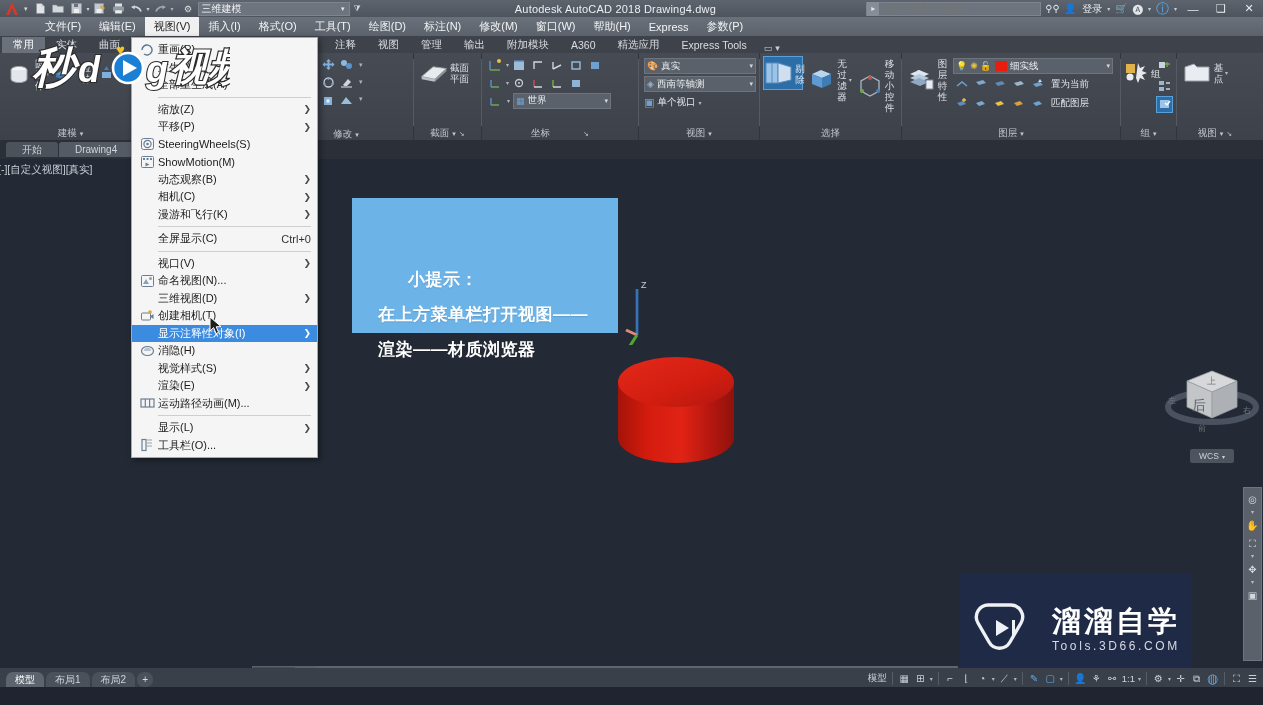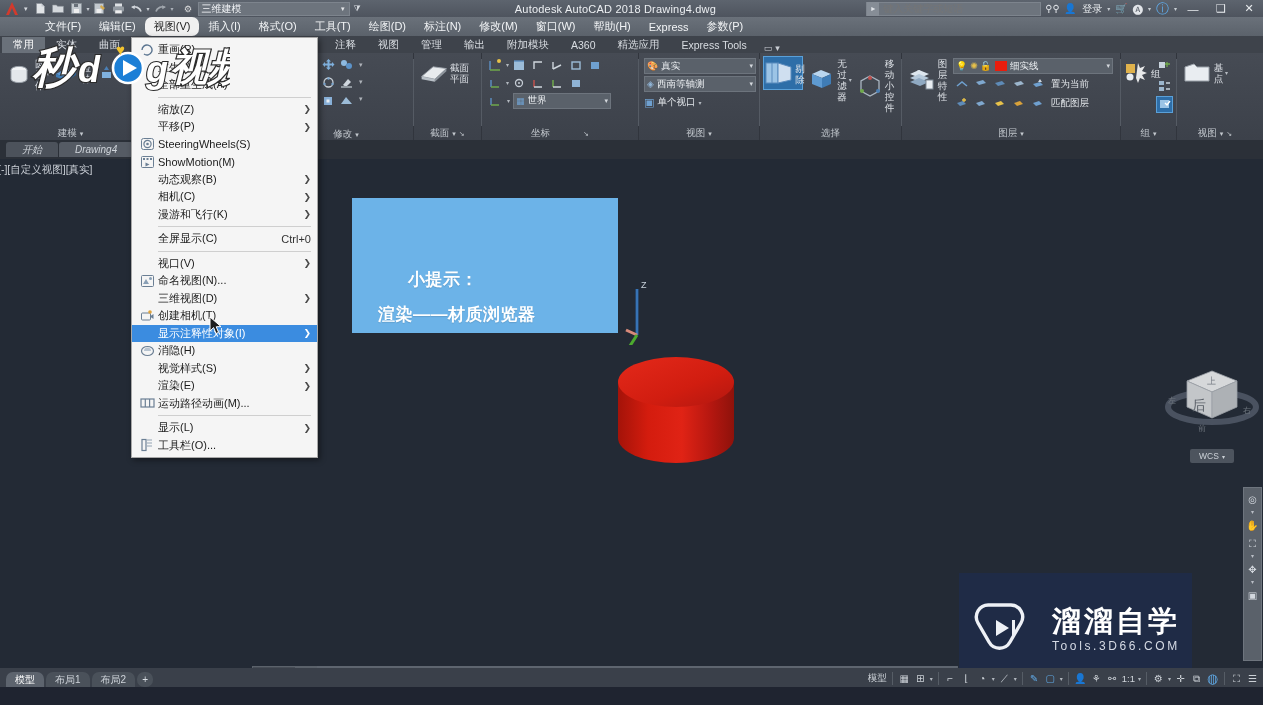--- a/index.html
+++ b/index.html
@@ -33,21 +33,21 @@
   .winbtns{display:flex;height:17px;}
   .winbtns div{width:28px;display:flex;align-items:center;justify-content:center;
       color:#e9ecef;font-size:11px;}
 
   
   .menubar{position:absolute;left:0;top:17px;width:1263px;height:19px;
     background:linear-gradient(#6a717a,#5b626b);display:flex;align-items:center;
     padding-left:36px;}
   .menubar .mi{font-size:11px;color:#f2f4f6;padding:2px 9px;white-space:nowrap;height:19px;
     display:flex;align-items:center;}
-  .menubar .mi.active{background:#f0f0f0;color:#1c1c1c;border-radius:7px;}
+  .menubar .mi.active{background:#f0f0f0;color:#1c1c1c;}
 
   
   .ribbontabs{position:absolute;left:0;top:36px;width:1263px;height:17px;
     background:#3e434b;display:flex;align-items:flex-end;padding-left:2px;}
   .ribbontabs .rt{font-size:10.5px;color:#d9dde2;padding:1px 11px;height:16px;
     display:flex;align-items:center;white-space:nowrap;}
   .ribbontabs .rt.sel{background:#6a717a;color:#fff;}
   .ribbontabs .rtx{margin-left:6px;display:flex;align-items:center;gap:3px;color:#c9ced4;font-size:9px;}
 
   
@@ -72,21 +72,21 @@
   .combo{display:flex;align-items:center;height:16px;background:#5a616a;border:1px solid #6d747d;
     padding:0 2px;gap:3px;}
   .combo .t{font-size:9.5px;color:#eef1f4;white-space:nowrap;flex:1;overflow:hidden;}
   .combo .dn{font-size:7px;color:#d5d9de;}
   .lyr-row{display:flex;align-items:center;gap:2px;}
   .lyr-row .txt{font-size:9.5px;color:#e4e8ec;margin-left:3px;}
   .sel-on{background:#2e6ea8;border:1px solid #5aa0d8;}
 
   
   .filetabs{position:absolute;left:0;top:140px;width:1263px;height:19px;background:#2b3038;
-    display:flex;align-items:center;padding-left:6px;gap:1px;font-style:italic;}
+    display:flex;align-items:center;padding-left:6px;gap:1px;}
   .ftab{height:15px;background:#4c525b;display:flex;align-items:center;padding:0 16px;
     font-size:10px;color:#cfd4da;border-radius:3px 3px 0 0;}
   .ftab.d{background:#555b64;}
 
   
   .canvas{position:absolute;left:0;top:159px;width:1263px;height:527px;background:#232a35;}
   .vplabel{position:absolute;left:-2px;top:4px;font-size:10.5px;color:#c8cdd4;white-space:nowrap;}
 
   .tipbox{position:absolute;left:352px;top:198px;width:266px;height:135px;background:#6cb3e8;
     padding:16px 0 0 26px;}
@@ -824,20 +824,21 @@
       <div class="ftab">开始</div>
       <div class="ftab d">Drawing4</div>
     </div>
 
   <div class="canvas">
 
     <div class="vplabel">[-][自定义视图][真实]</div>
 
     <div class="tipbox" style="top:39px;">
       <div class="l ind">小提示：</div>
+      <div class="l">在上方菜单栏打开视图——</div>
       <div class="l">渲染——材质浏览器</div>
     </div>
 
     <svg style="position:absolute;left:625px;top:116px;" width="40" height="70">
       <line x1="12" y1="60" x2="12" y2="14" stroke="#2b5f9c" stroke-width="3"></line>
       <line x1="12" y1="60" x2="12" y2="14" stroke="#3e7fc4" stroke-width="1.3"></line>
       <line x1="12" y1="60" x2="1" y2="55" stroke="#d98a7a" stroke-width="3"></line>
       <line x1="12" y1="60" x2="3" y2="74" stroke="#4caa2e" stroke-width="3"></line>
       <text x="16" y="13" fill="#c9d2dc" font-size="9" font-family="Liberation Sans, sans-serif">Z</text>
       <text x="5" y="78" fill="#c9d2dc" font-size="8" font-family="Liberation Sans, sans-serif">Y</text>

